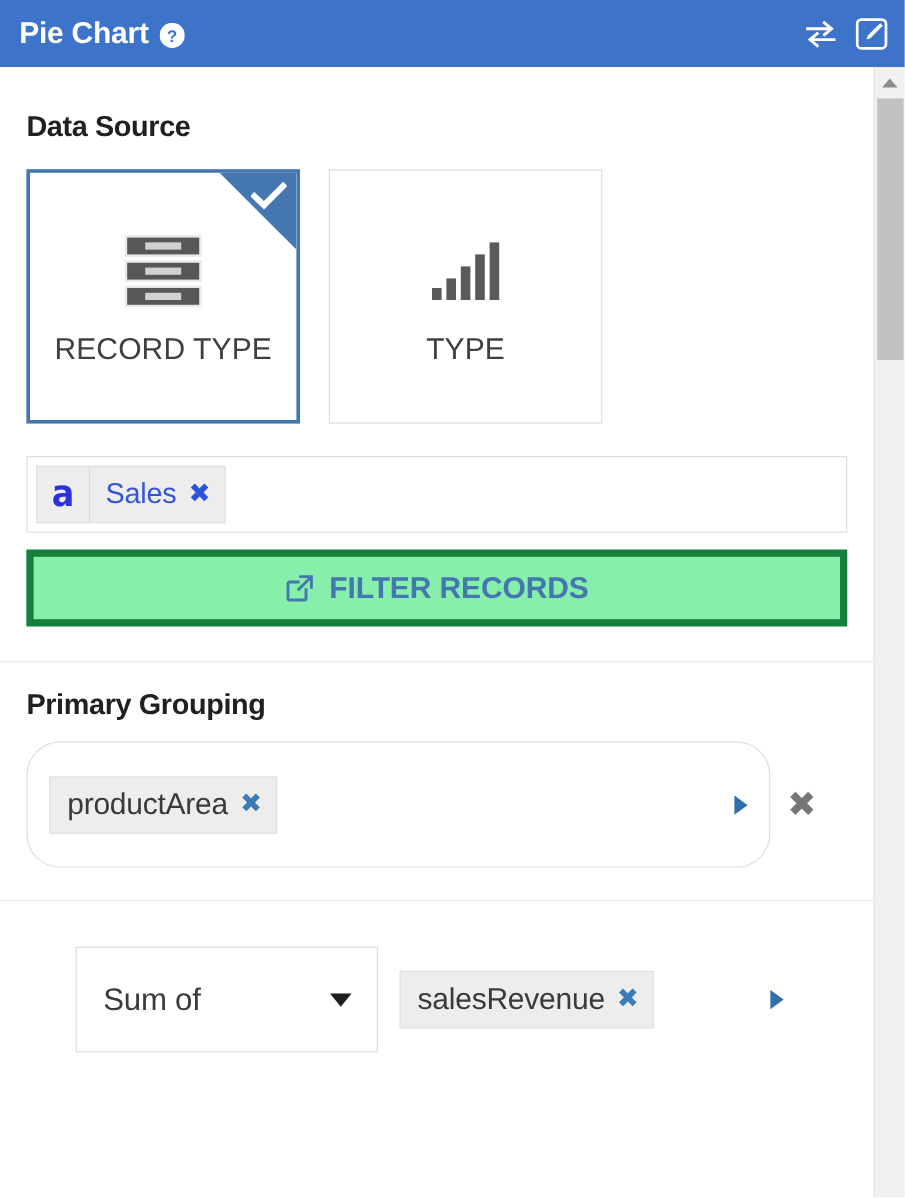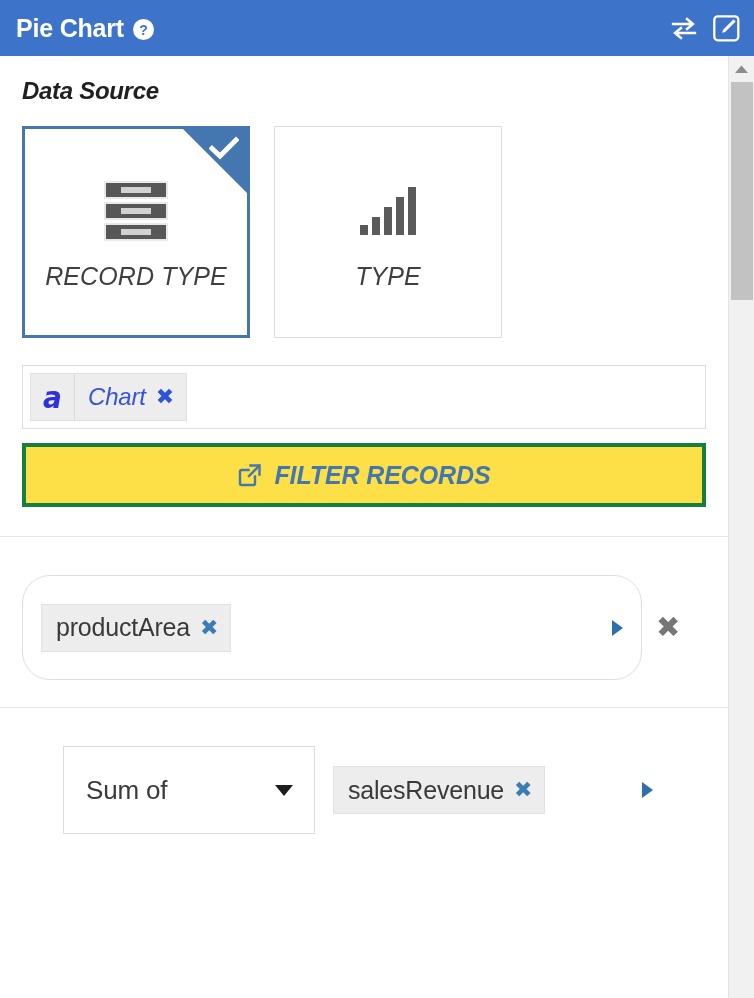--- a/index.html
+++ b/index.html
@@ -159,22 +159,22 @@
     font-size: 22px;
     color: #2d53d8;
     padding-right: 12px;
     cursor: pointer;
     line-height: 1;
   }
 
   
   .filter-btn {
     width: 684px; height: 64px;
-    border: 4px solid #15803d;
-    background: #fde047;
+    border: 6px solid #15803d;
+    background: #86efac;
     display: flex; align-items: center; justify-content: center;
     gap: 11px;
     cursor: pointer;
   }
   .filter-text {
     font-size: 25px;
     font-weight: bold;
     color: #4477b0;
     letter-spacing: -0.1px;
   }
@@ -277,21 +277,21 @@
         <svg width="27" height="27" viewBox="0 0 27 27">
           <rect x="1.3" y="1.3" width="24" height="24" rx="3.5" ry="3.5" fill="none" stroke="#ffffff" stroke-width="2.3"></rect>
           <path d="M20.5 3.5 L23.5 6.5 L12.5 17.5 L8.4 18.6 L9.5 14.5 Z" fill="#ffffff" stroke="#3d74ca" stroke-width="1.1"></path>
         </svg>
       </span>
     </div>
   </div>
 
   <div class="content">
 
-    <div class="section" style="padding-top:21px;font-style:italic;">
+    <div class="section" style="padding-top:36px;">
       <div class="sec-title">Data Source</div>
 
       <div class="cards" style="margin-top:21px;">
 
         <div class="card selected">
           <div class="check-corner"></div>
           <svg class="check-mark" viewBox="0 0 30 26">
             <path d="M3 12.5 L11 20 L27 4" stroke="#ffffff" stroke-width="5" fill="none" stroke-linecap="square" stroke-linejoin="miter"></path>
           </svg>
           <div class="card-icon">
@@ -319,40 +319,41 @@
           </div>
           <div class="card-label">TYPE</div>
         </div>
       </div>
 
       <div class="field-box record-box" style="margin-top:27px;">
         <div class="rt-chip">
           <div class="rt-logo">
             <span class="rt-logo-a">a</span>
           </div>
-          <span class="rt-name">Chart</span>
+          <span class="rt-name">Sales</span>
           <span class="chip-x">✖</span>
         </div>
       </div>
 
       <div class="filter-btn" style="margin-top:14px;">
         <span style="display:inline-flex;">
           <svg width="26" height="26" viewBox="0 0 26 26">
             <path d="M13.5 3.5 H22.5 V12.5" stroke="#4477b0" stroke-width="2.4" fill="none" stroke-linecap="square"></path>
             <path d="M22 4 L12 14" stroke="#4477b0" stroke-width="2.4" fill="none" stroke-linecap="square"></path>
             <path d="M18 14.5 V21.5 A1.5 1.5 0 0 1 16.5 23 H4.5 A1.5 1.5 0 0 1 3 21.5 V9.5 A1.5 1.5 0 0 1 4.5 8 H11.5" stroke="#4477b0" stroke-width="2.4" fill="none" stroke-linecap="square"></path>
           </svg>
         </span>
         <span class="filter-text">FILTER RECORDS</span>
       </div>
     </div>
 
     <div class="divider" style="margin-top:29px;"></div>
 
     <div class="section" style="padding-top:22px;">
+      <div class="sec-title">Primary Grouping</div>
       <div class="row" style="margin-top:16px;">
         <div class="field-box group-box">
           <div class="grey-chip">
             <span class="grey-chip-text">productArea</span>
             <span class="chip-x-blue">✖</span>
           </div>
           <div class="caret-cell" style="margin-left:auto;">
             <span class="caret-right"></span>
           </div>
         </div>

